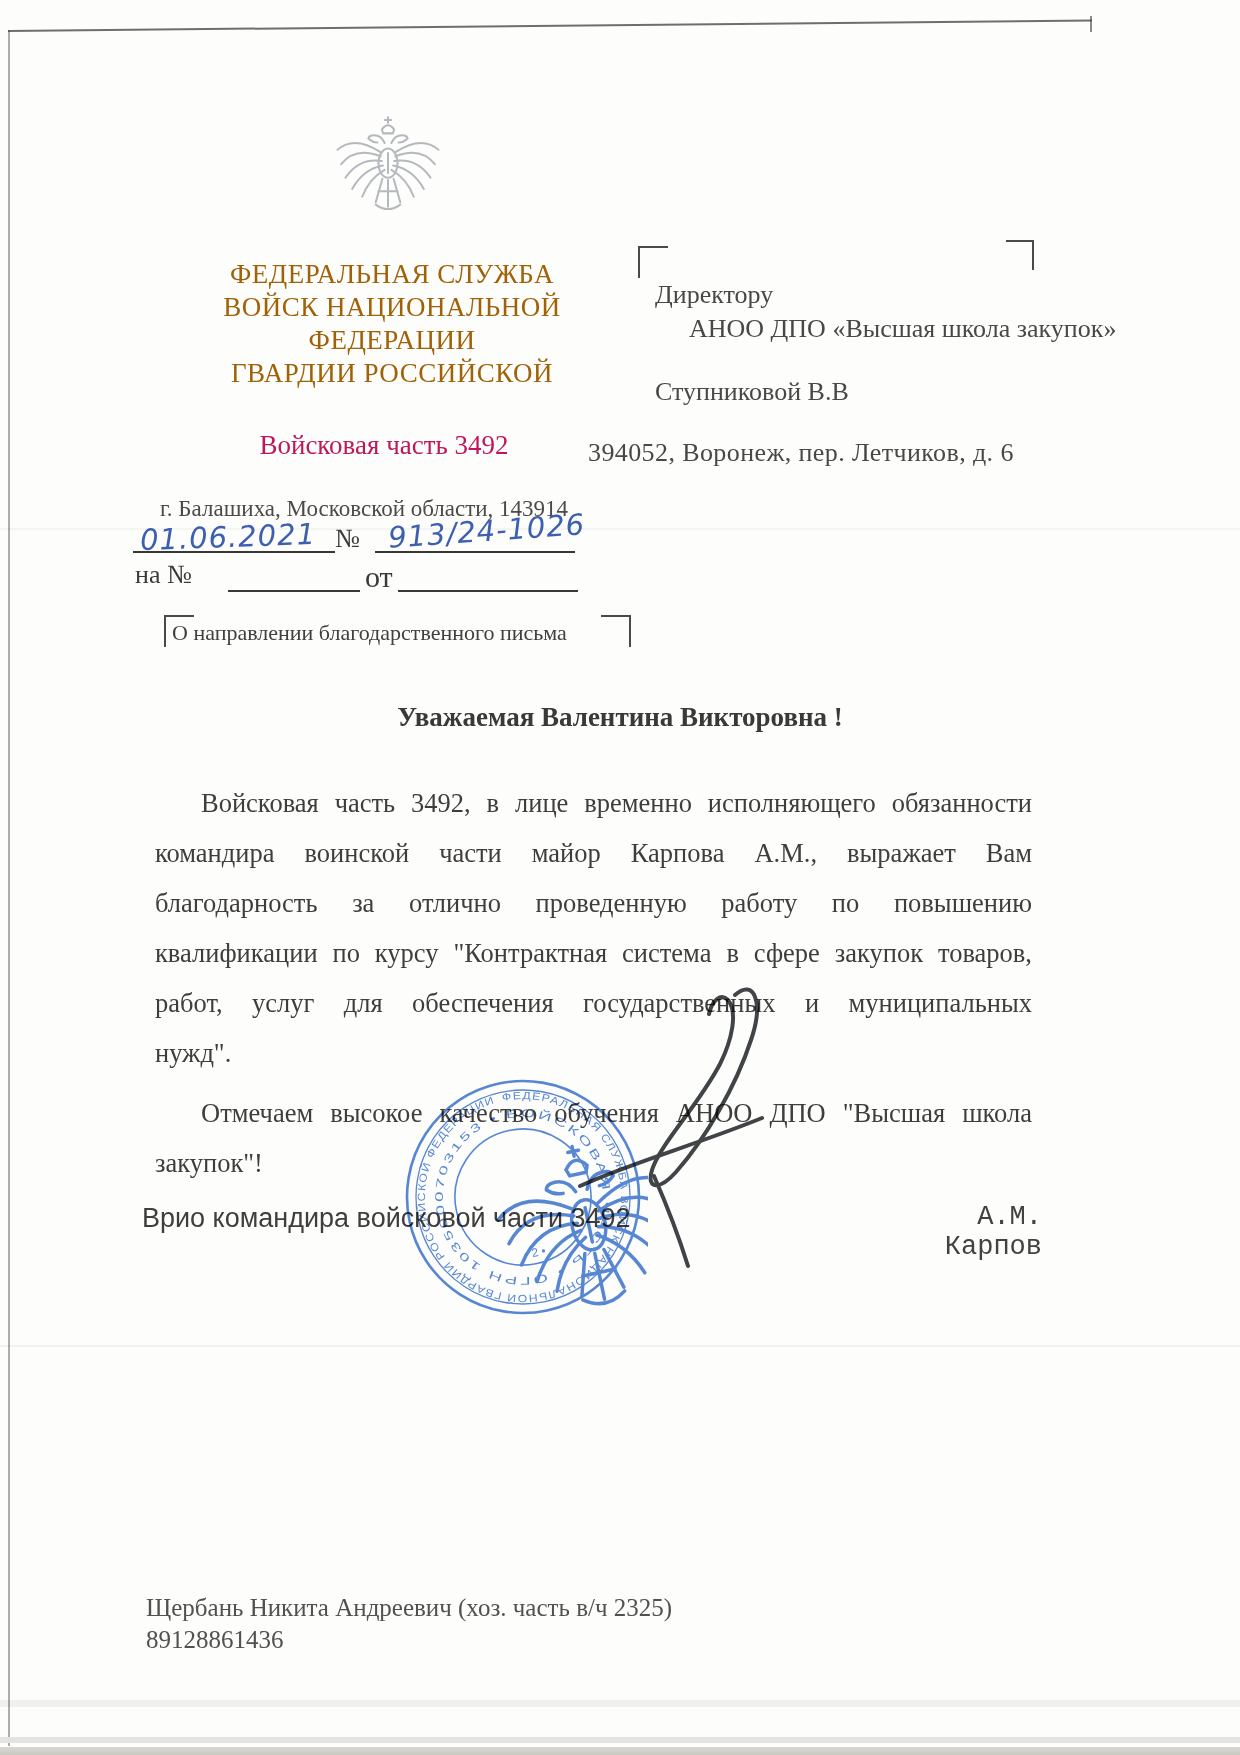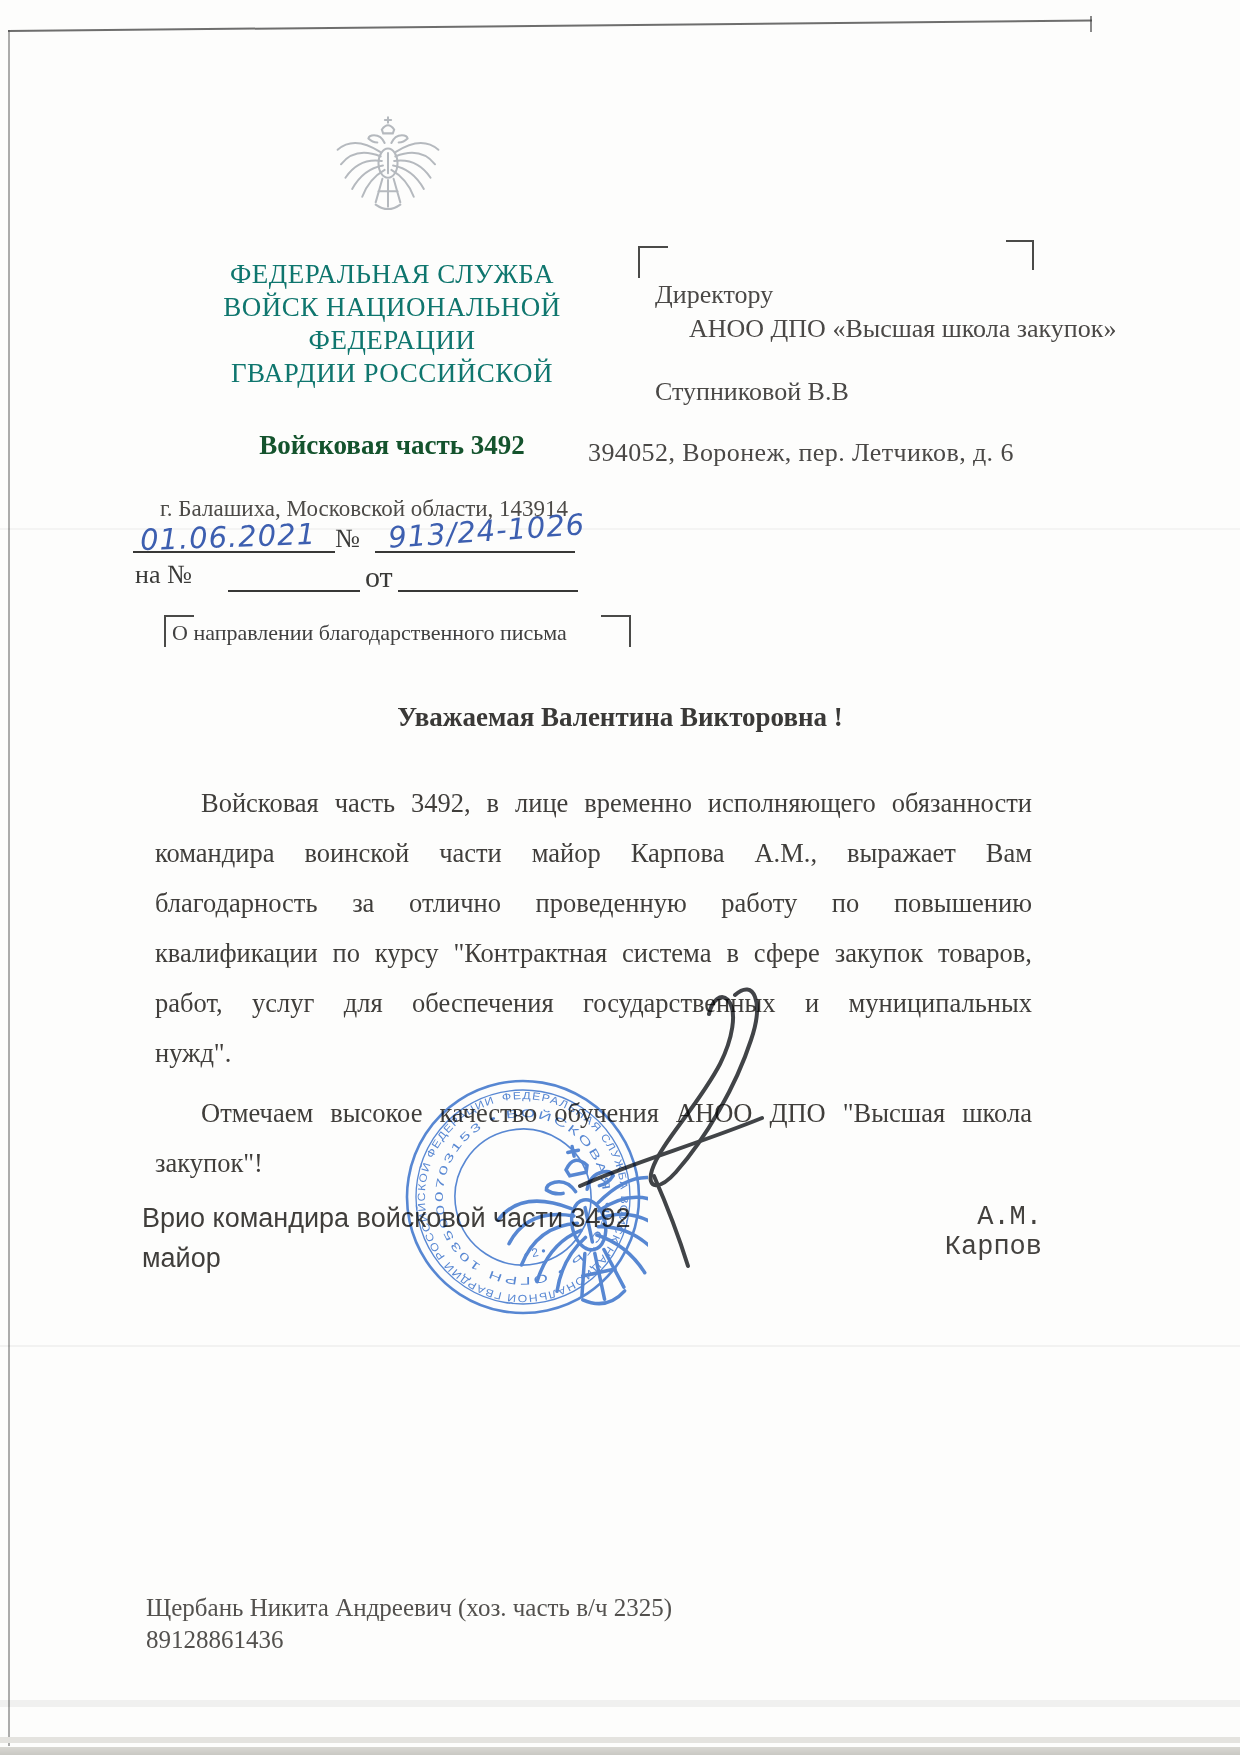--- a/index.html
+++ b/index.html
@@ -21,22 +21,22 @@
   .crease1{left:0;top:528px;width:1240px;height:2px;background:rgba(0,0,0,.035);}
   .crease2{left:0;top:1345px;width:1240px;height:2px;background:rgba(0,0,0,.045);}
   .crease3{left:0;top:1700px;width:1240px;height:7px;background:rgba(0,0,0,.05);}
   .bottom-bar1{left:0;top:1737px;width:1240px;height:6px;background:#e4e3df;}
   .bottom-bar2{left:0;top:1747px;width:1240px;height:8px;background:linear-gradient(#d9d8d3,#c9c8c3);}
 
   
   .emblem{left:332px;top:112px;width:112px;height:118px;color:#a9aeb4;opacity:.85;}
 
   
-  .org-block{left:180px;top:258px;width:424px;text-align:center;font-size:27px;line-height:33px;color:#0f766e;letter-spacing:.5px;}
-  .unit{left:180px;top:430px;width:424px;text-align:center;font-size:27px;color:#14532d;font-weight:bold;}
+  .org-block{left:180px;top:258px;width:424px;text-align:center;font-size:27px;line-height:33px;color:#a16207;letter-spacing:.5px;}
+  .unit{left:172px;top:430px;width:424px;text-align:center;font-size:27px;color:#be185d;}
   .org-addr{left:160px;top:496px;font-size:23px;color:#4c4a47;}
 
   .hand{font-family:"DejaVu Sans", sans-serif;font-style:italic;color:#3d5fb0;}
   .hand-date{left:140px;top:520px;font-size:29px;transform:rotate(-2deg);letter-spacing:1px;}
   .hand-num{left:388px;top:514px;font-size:29px;transform:rotate(-4deg);letter-spacing:1px;}
   .num-sign{left:335px;top:524px;font-size:26px;color:#3a3a38;}
   .uline{height:0;border-bottom:2px solid #383836;}
   .ul1{left:133px;top:551px;width:202px;}
   .ul2{left:375px;top:551px;width:200px;}
   .reply-na{left:135px;top:560px;font-size:26px;color:#3a3a38;}
@@ -148,21 +148,20 @@
 
   <div class="abs salutation">Уважаемая Валентина Викторовна !</div>
 
   <div class="abs body-text">
     <p>Войсковая часть 3492, в лице временно исполняющего обязанности командира воинской части майор Карпова А.М., выражает Вам благодарность за отлично проведенную работу по повышению квалификации по курсу "Контрактная система в сфере закупок товаров, работ, услуг для обеспечения государственных и муниципальных нужд".</p>
     <p>Отмечаем высокое качество обучения АНОО ДПО "Высшая школа закупок"!</p>
   </div>
 
   <div class="abs sig-title">
     <div>Врио командира войсковой части 3492</div>
-    <div>майор</div>
   </div>
   <div class="abs sig-name">А.М. Карпов</div>
 
   <svg class="abs stamp" viewBox="0 0 250 250">
     <g transform="rotate(-12 125 125)" fill="none" stroke="#4a7ed2">
       <circle cx="125" cy="125" r="116" stroke-width="2.6"></circle>
       <circle cx="125" cy="125" r="107" stroke-width="1.3"></circle>
       <circle cx="125" cy="125" r="68" stroke-width="1.6"></circle>
       <path id="stamp-circ-outer" d="M125 27 a98 98 0 1 1 -0.1 0" stroke="none"></path>
       <path id="stamp-circ-inner" d="M125 45 a80 80 0 1 1 -0.1 0" stroke="none"></path>

